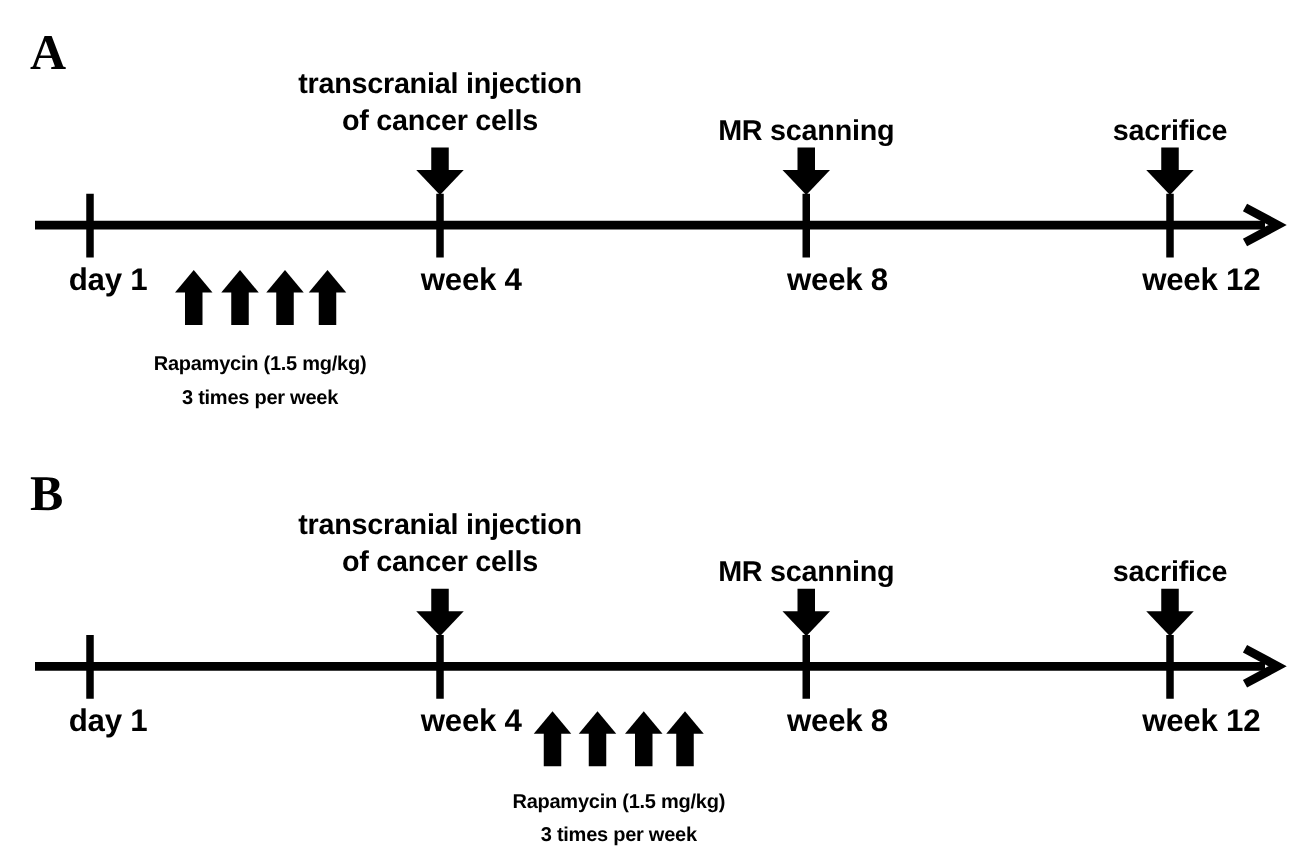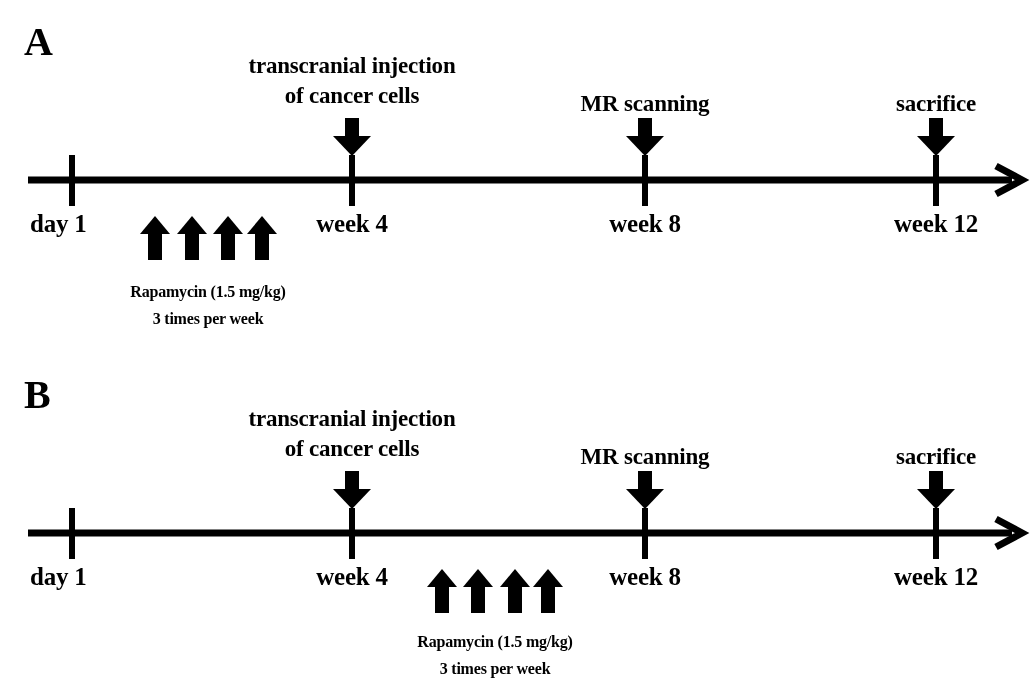--- a/index.html
+++ b/index.html
@@ -30,34 +30,35 @@
     color: #000000;
   }
   .timeline-svg {
     position: absolute;
     left: 0;
     top: 0;
     overflow: visible;
   }
   .tl-text {
     position: absolute;
-    font-family: Liberation Serif, serif;
+    font-family: Liberation Sans, sans-serif;
     font-weight: bold;
     color: #000000;
     white-space: pre;
     text-align: center;
     letter-spacing: -0.2px;
   }
   .event-label {
     font-size: 23px;
     line-height: 28px;
   }
   .tick-label {
     font-size: 25px;
     line-height: 28px;
+    margin-left: 25px;
   }
   .treat-label {
     font-size: 16px;
     line-height: 27px;
   }
   .centered {
     transform: translateX(-50%);
   }
 </style>
 </head>

